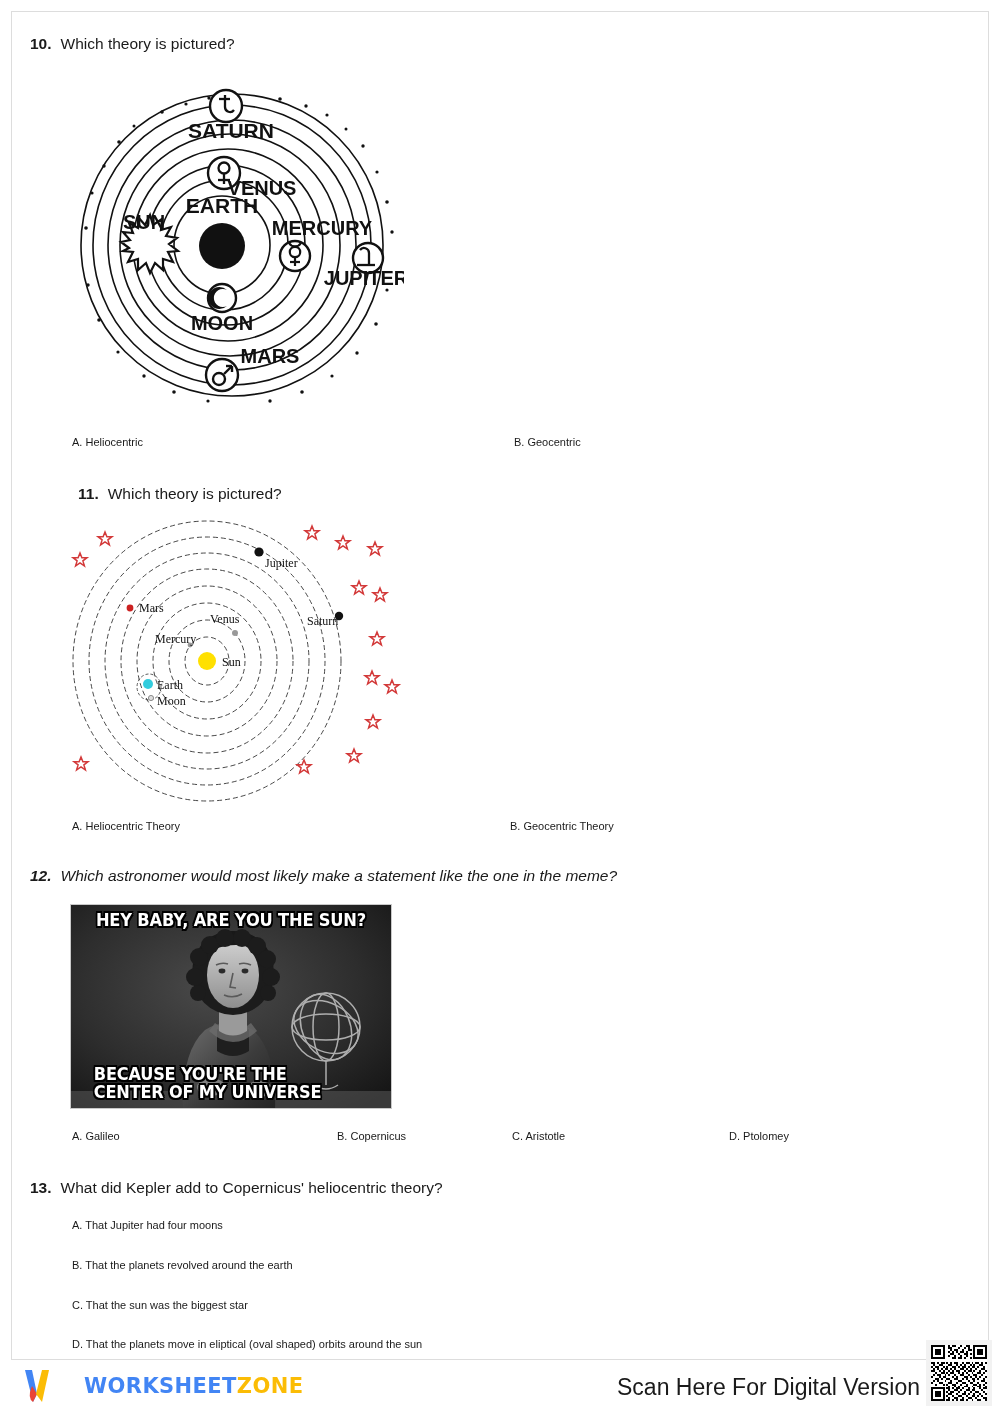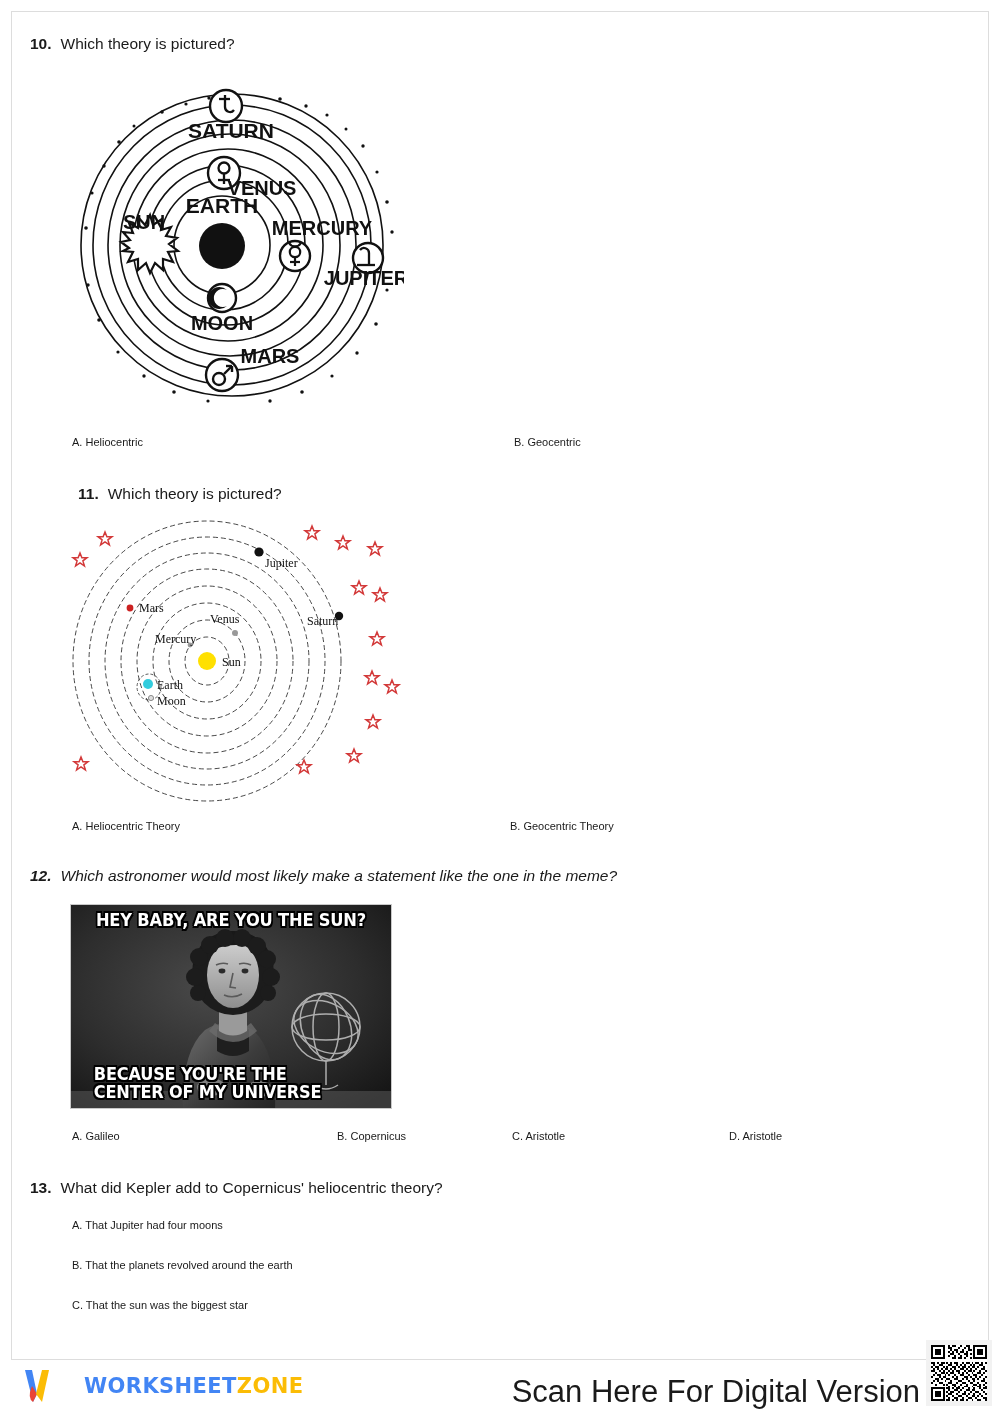--- a/index.html
+++ b/index.html
@@ -110,21 +110,21 @@
     font-weight: bold;
     font-size: 21px;
     letter-spacing: 0.4px;
   }
   .logo-worksheet { color: #4285F4; }
   .logo-zone { color: #FBBC05; }
 
   .scan-text {
     position: absolute;
     right: 80px; top: 1374px;
-    font-size: 31px;
+    font-size: 23px;
     color: #1a1a1a;
     white-space: nowrap;
   }
   .qr-box {
     position: absolute;
     right: 8px; top: 1340px;
     width: 66px; height: 66px;
     background: #f2f2f2;
     padding: 5px;
   }
@@ -404,30 +404,31 @@
       <div class="meme-text meme-top">HEY BABY, ARE YOU THE SUN?</div>
       <div class="meme-text meme-bot">
         <div>BECAUSE YOU'RE THE</div>
         <div>CENTER OF MY UNIVERSE</div>
       </div>
     </div>
 
     <div class="opt" style="left:60px; top:1118px;">A. Galileo</div>
     <div class="opt" style="left:284px; top:1118px;margin-left:41px;">B. Copernicus</div>
     <div class="opt" style="left:500px; top:1118px;">C. Aristotle</div>
-    <div class="opt" style="left:717px; top:1118px;">D. Aristotle</div>
+    <div class="opt" style="left:717px; top:1118px;">D. Ptolomey</div>
 
     <div class="q-row" style="left:18px; top:1167px;">
       <span class="q-num">13.</span>
       <span class="q-text">What did Kepler add to Copernicus' heliocentric theory?</span>
     </div>
 
     <div class="opt" style="left:60px; top:1207px;">A. That Jupiter had four moons</div>
     <div class="opt" style="left:60px; top:1247px;">B. That the planets revolved around the earth</div>
     <div class="opt" style="left:60px; top:1287px;">C. That the sun was the biggest star</div>
+    <div class="opt" style="left:60px; top:1326px;">D. That the planets move in eliptical (oval shaped) orbits around the sun</div>
 
   </div>
 
   <div class="footer-logo">
     <svg class="logo-mark" viewBox="0 0 34 36" xmlns="http://www.w3.org/2000/svg">
       <path d="M3 2 L10 2 L15 26 L11 34 L3 2 Z" fill="#4285F4"></path>
       <path d="M10 18 L15 26 L11 34 Q5 30 10 18 Z" fill="#EA4335"></path>
       <path d="M20 2 L27 2 L20 34 L14 26 Z" fill="#FBBC05"></path>
     </svg>
     <div class="logo-text"><span class="logo-worksheet">WORKSHEET</span><span class="logo-zone">ZONE</span></div>

